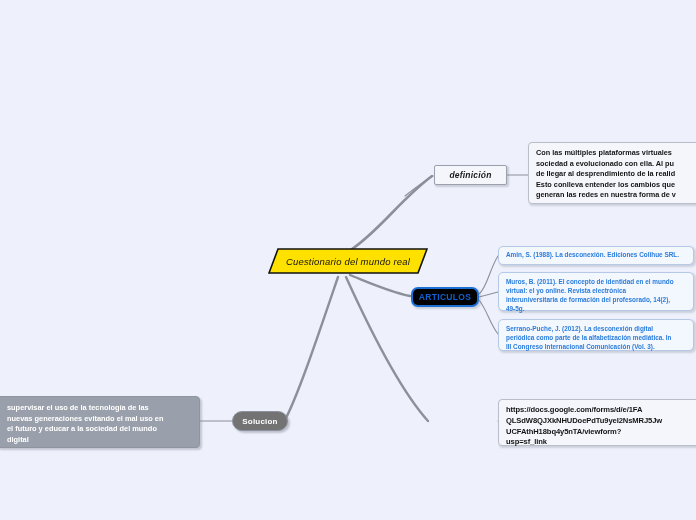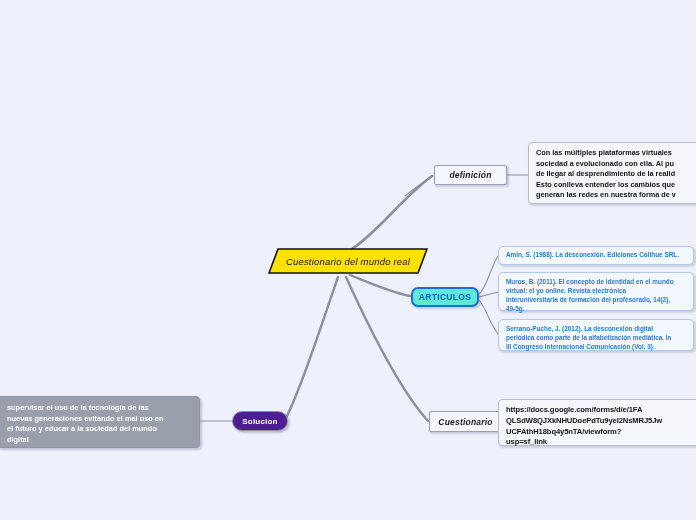--- a/index.html
+++ b/index.html
@@ -85,39 +85,39 @@
     top: 411px;
     width: 73px;
     height: 21px;
   }
 
   .node-articulos {
     left: 411px;
     top: 287px;
     width: 68px;
     height: 20px;
-    background: #5eead4;
+    background: #000000;
     border: 2px solid #1d6fd4;
     border-radius: 7px;
     display: flex;
     align-items: center;
     justify-content: center;
     font-size: 8.5px;
     font-weight: bold;
     color: #1060cf;
     letter-spacing: 0.3px;
     box-shadow: 1.5px 1.5px 2px rgba(120,125,140,0.3);
   }
 
   .node-solucion {
     left: 232px;
     top: 411px;
     width: 56px;
     height: 20px;
-    background: #4c1d95;
+    background: #737373;
     border: 1px solid #8b919d;
     border-radius: 10px;
     display: flex;
     align-items: center;
     justify-content: center;
     font-size: 8px;
     font-weight: bold;
     color: #ffffff;
     letter-spacing: 0.2px;
     box-shadow: 2px 2px 2px rgba(130,135,148,0.45);
@@ -256,21 +256,20 @@
 
   <div class="node textbox blue box-art1">Amin, S. (1988). La desconexión. Ediciones Colihue SRL.</div>
   <div class="node textbox blue box-art2">Muros, B. (2011). El concepto de identidad en el mundo 
 virtual: el yo online. Revista electrónica 
 interuniversitaria de formación del profesorado, 14(2), 
 49-5g.</div>
   <div class="node textbox blue box-art3">Serrano-Puche, J. (2012). La desconexión digital 
 periódica como parte de la alfabetización mediática. In 
 III Congreso Internacional Comunicación (Vol. 3).</div>
 
-  <div class="node pill node-cuestionario">Cuestionario</div>
 
   <div class="node textbox box-form">https://docs.google.com/forms/d/e/1FA
 QLSdW8QJXkNHUDoePdTu9yeI2NsMRJ5Jw
 UCFAthH18bq4y5nTA/viewform?
 usp=sf_link</div>
 
   <div class="node node-solucion">Solucion</div>
 
   <div class="node box-solucion">supervisar el uso de la tecnología de las 
 nuevas generaciones evitando el mal uso en 

